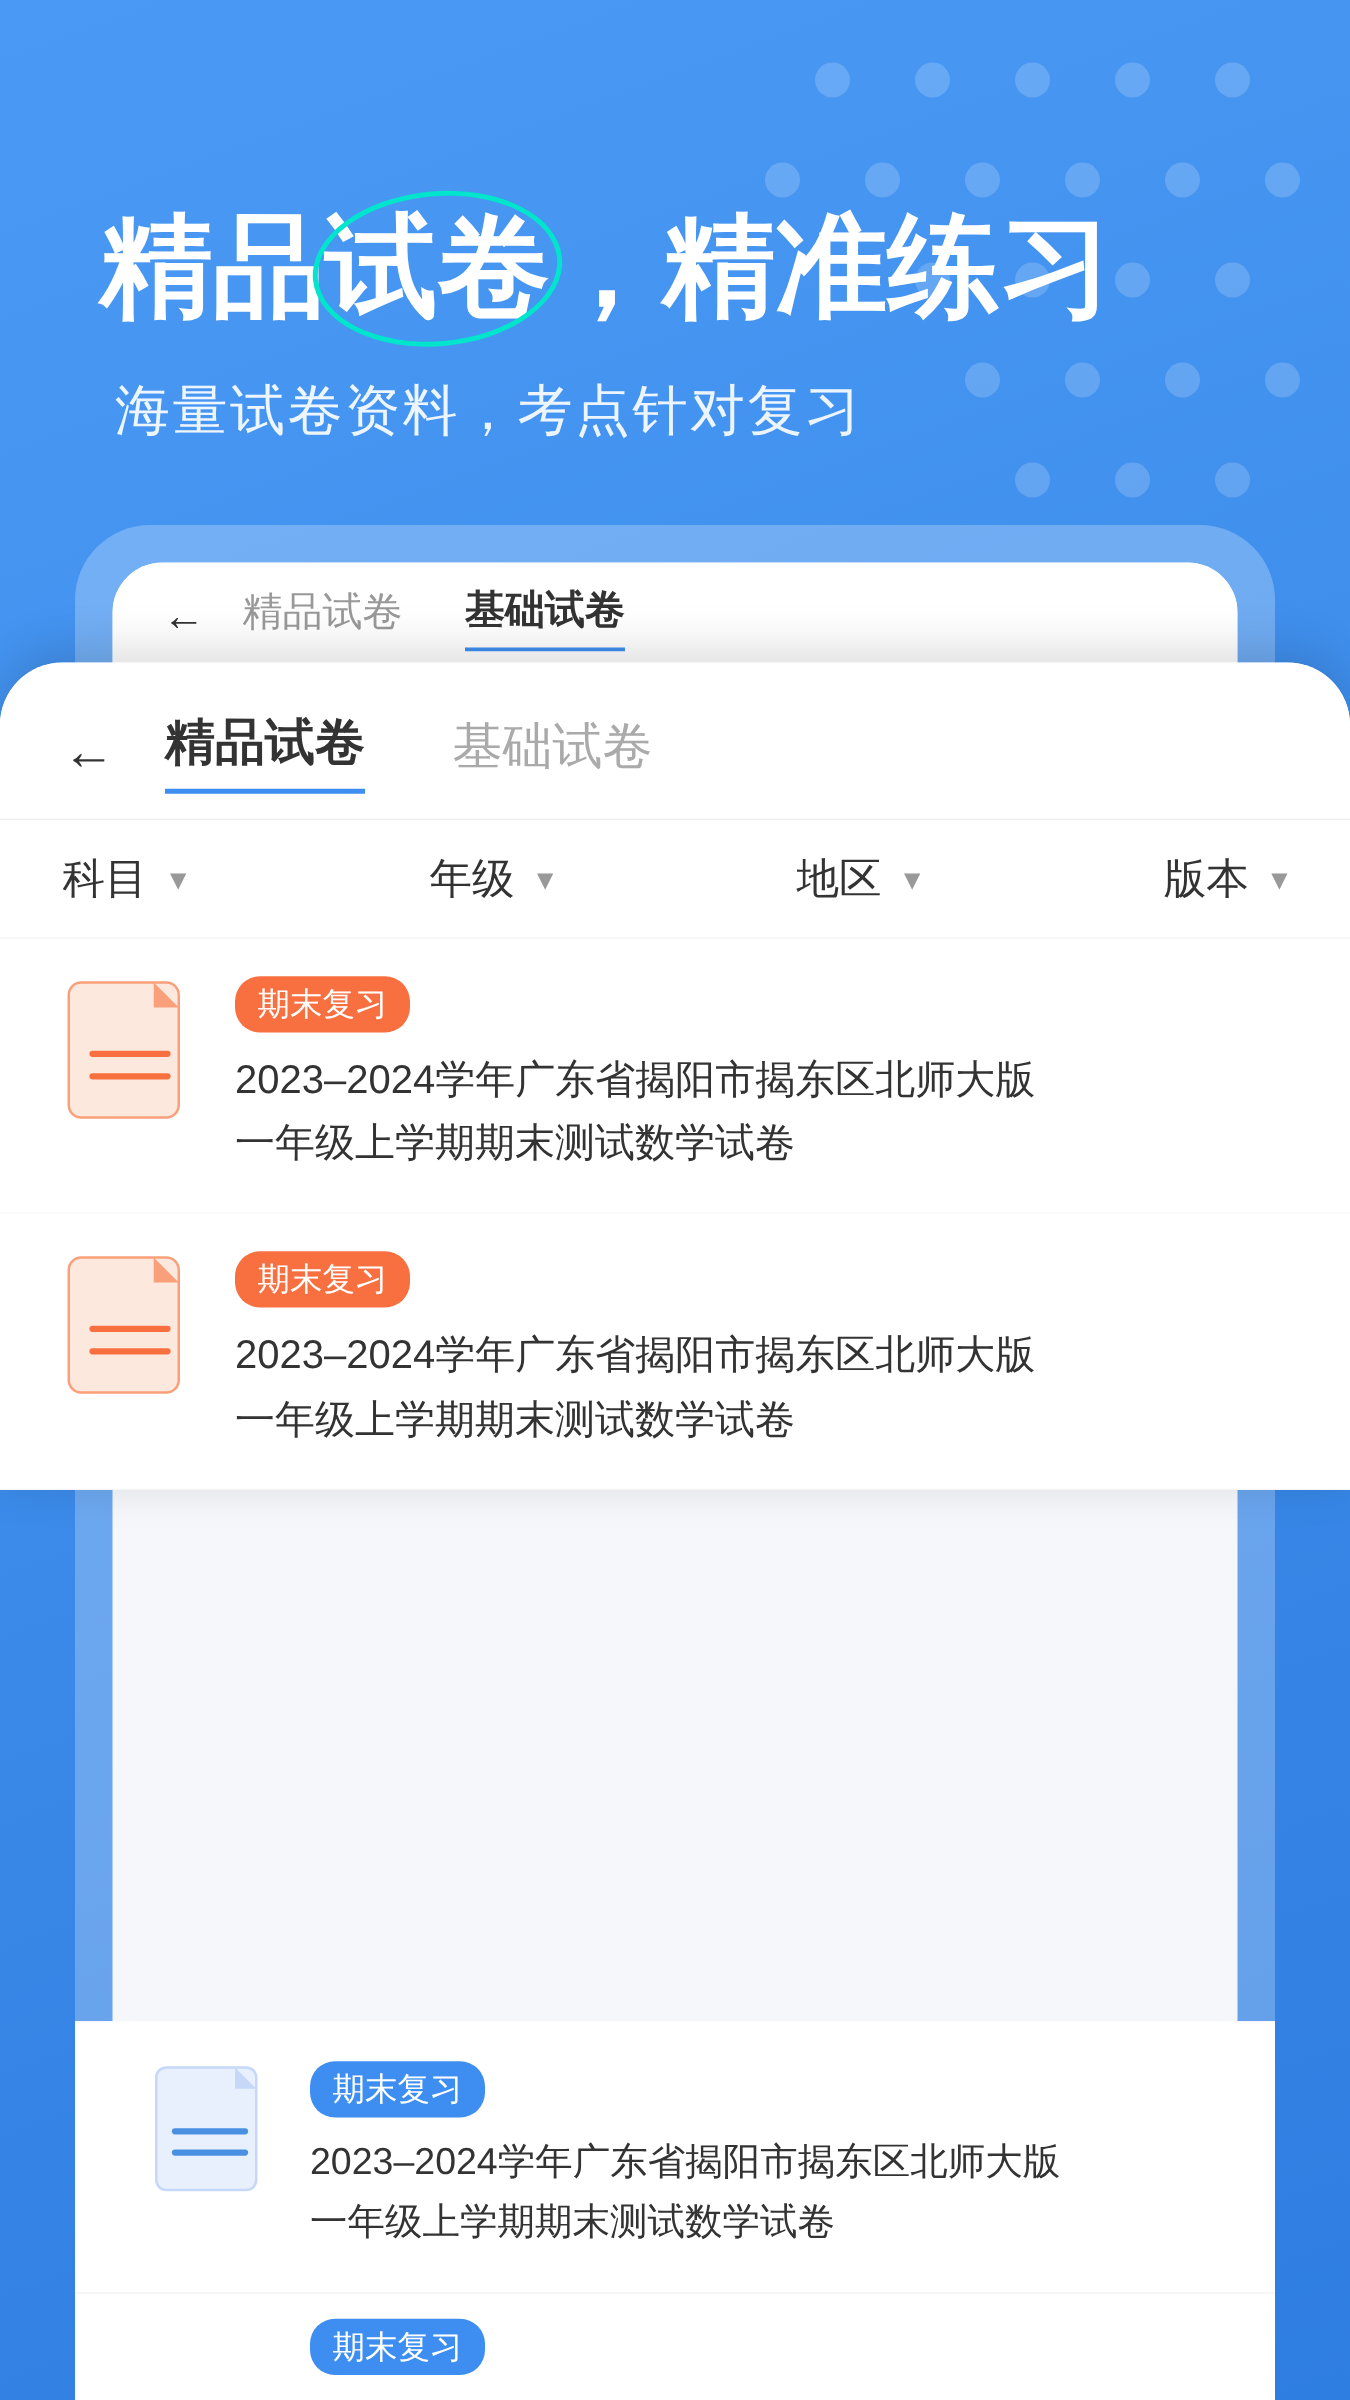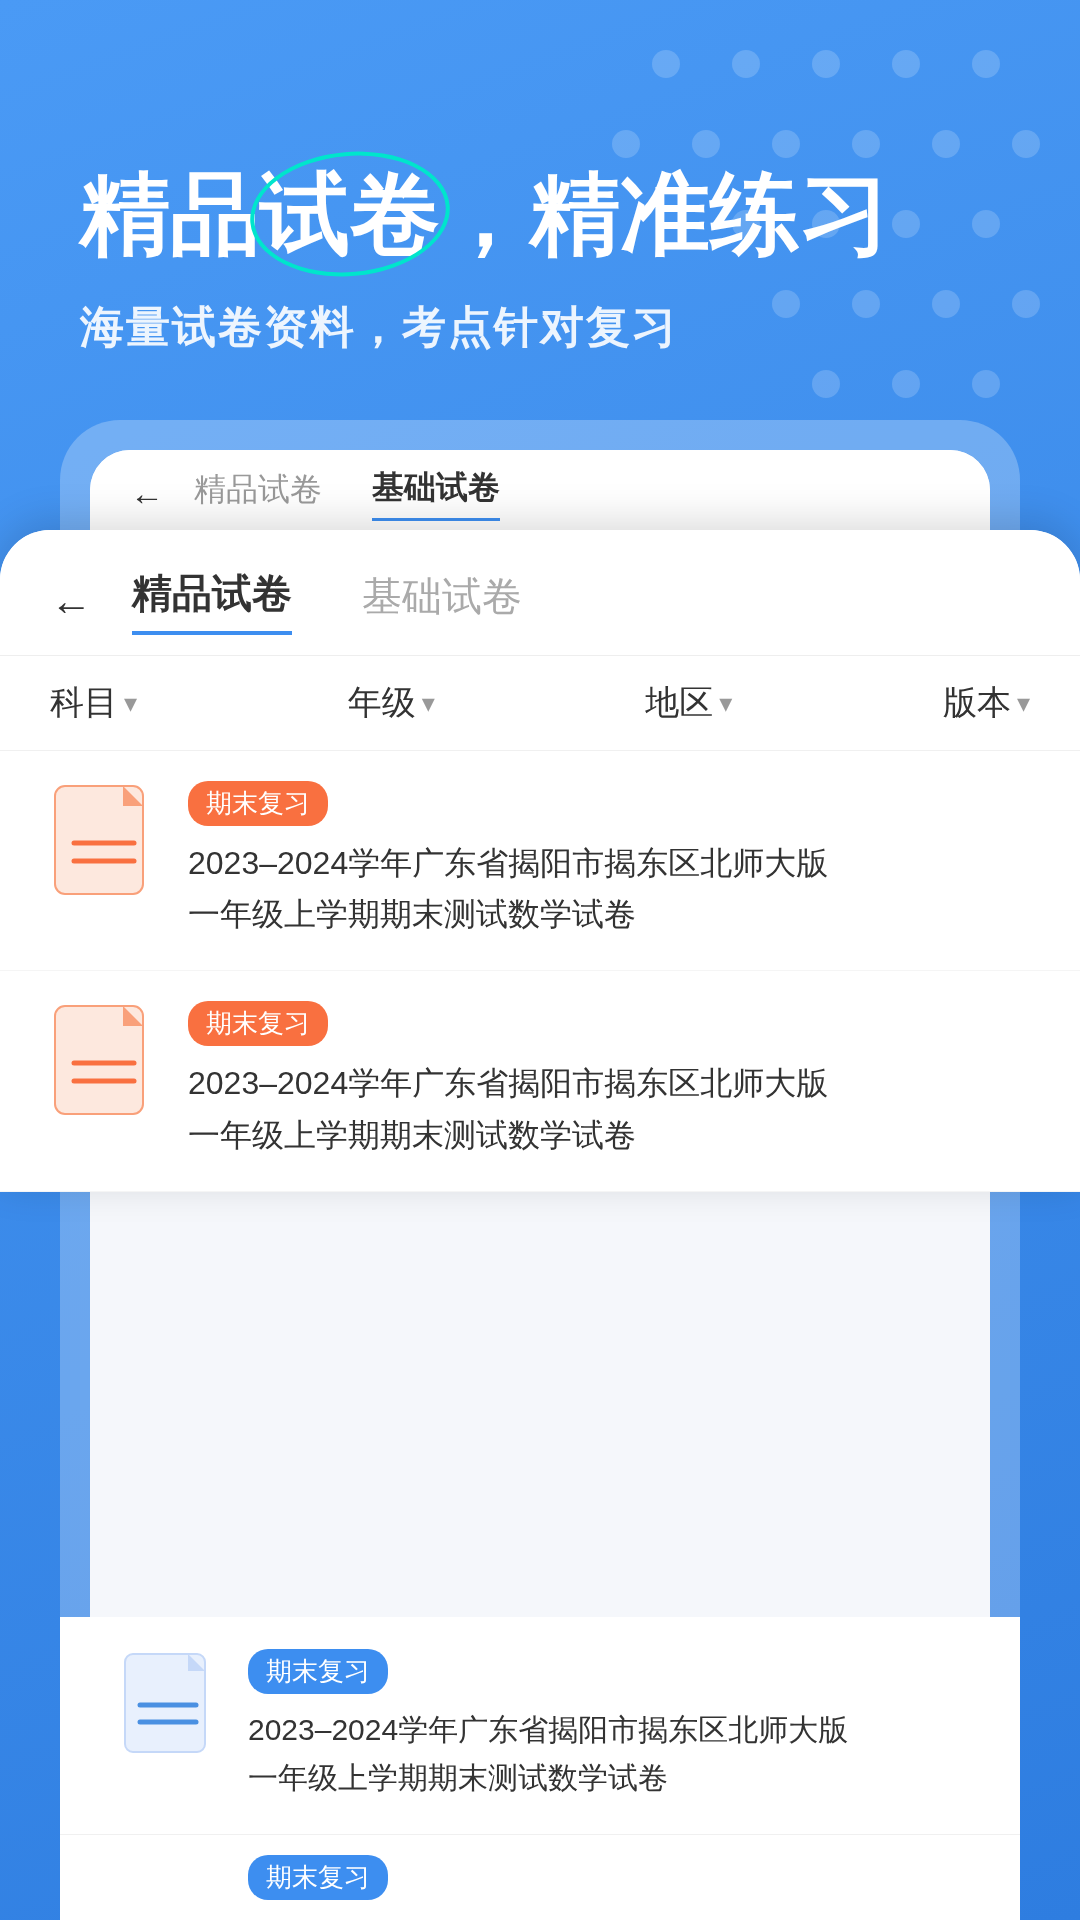--- a/index.html
+++ b/index.html
@@ -36,37 +36,39 @@
     .hero-title {
       font-size: 90px;
       font-weight: 800;
       color: #fff;
       line-height: 1.2;
       margin-bottom: 30px;
     }
     .hero-title .highlight {
       position: relative;
       display: inline-block;
+      font-family: Liberation Serif, serif;
     }
     .hero-title .highlight::after {
       content: '';
       position: absolute;
       bottom: -8px;
       left: -10px;
       right: -10px;
       top: -8px;
       border: 4px solid #00e5cc;
       border-radius: 50%;
       transform: rotate(-5deg);
     }
     .hero-subtitle {
       font-size: 44px;
       color: rgba(255,255,255,0.9);
-      font-weight: 700;
+      font-weight: 400;
       letter-spacing: 2px;
+      margin-left: 12px;
     }
 
     
     .phone-outer {
       position: absolute;
       left: 60px;
       right: 60px;
       top: 420px;
       bottom: 0;
       background: rgba(255,255,255,0.25);
@@ -177,21 +179,21 @@
       align-items: center;
       padding: 20px 40px;
       background: #fff;
       border-bottom: 1px solid #f0f0f0;
       gap: 0;
       justify-content: space-between;
     }
     .filter-item {
       display: flex;
       align-items: center;
-      gap: 6px;
+      gap: 18px;
       font-size: 28px;
       color: #333;
       cursor: pointer;
     }
     .filter-arrow {
       font-size: 20px;
       color: #999;
     }
 
     

